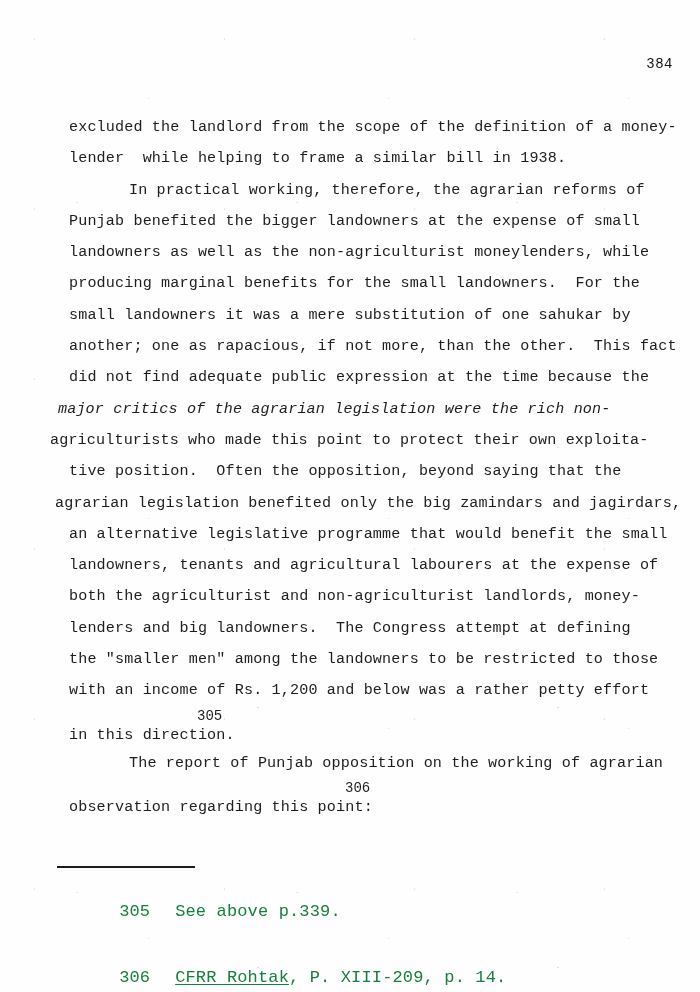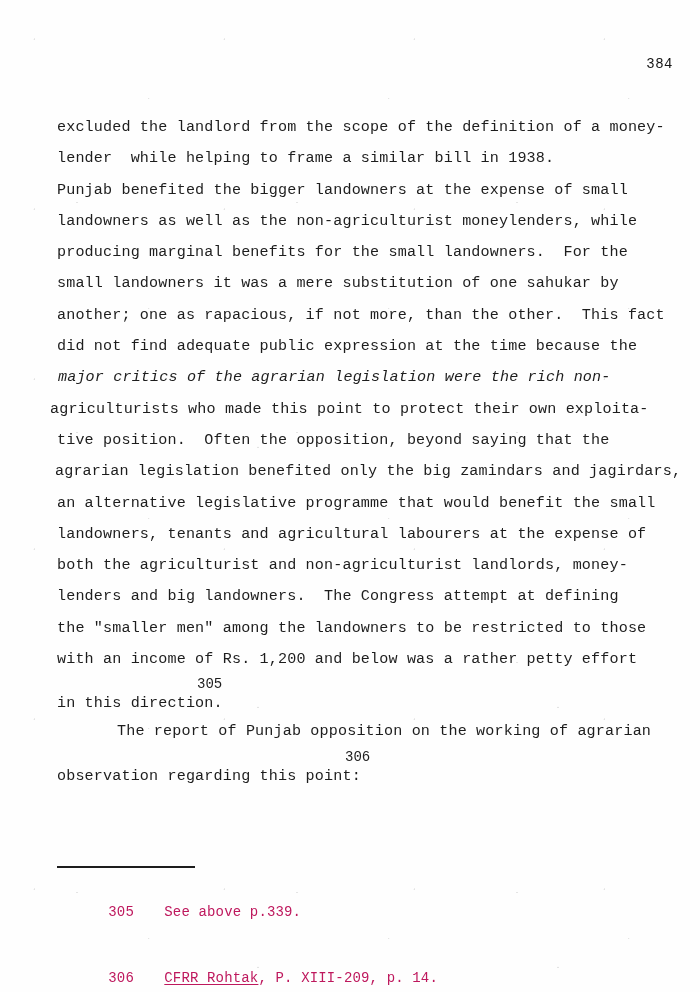--- a/index.html
+++ b/index.html
@@ -39,20 +39,21 @@
   }
 
   .line {
     position: relative;
     height: 31.3px;
     font-size: 15.1px;
     line-height: 31.3px;
     letter-spacing: 0.15px;
     white-space: pre;
     color: #1d1d1d;
+    margin-left: 12px;
   }
 
   
   .line.indent      { padding-left: 60px; }
   .line.nudge-left  { margin-left: -7px; }
   .line.nudge-r1    { margin-left: 1px; font-style: italic; }
   .line.nudge-l1    { margin-left: -2px; }
 
   .gap-small { height: 3px; }
 
@@ -84,25 +85,25 @@
   }
 
   .fn-rule {
     width: 138px;
     height: 2px;
     background: #1d1d1d;
     margin-bottom: 11px;
   }
 
   .fn-line {
-    font-size: 14px;
+    font-size: 17px;
     line-height: 22px;
     white-space: pre;
     letter-spacing: 0.15px;
-    color: #be185d;
+    color: #15803d;
   }
 
   .fn-num {
     display: inline-block;
     width: 56px;
   }
 
   .underlined {
     text-decoration: underline;
     text-underline-offset: 2px;
@@ -126,20 +127,21 @@
 <body>
 
 <div class="page">
 
   <div class="folio">384</div>
 
   <div class="body-block">
 
     <div class="line">excluded the landlord from the scope of the definition of a money-</div>
     <div class="line">lender  while helping to frame a similar bill in 1938.</div>
+    <div class="line indent">In practical working, therefore, the agrarian reforms of</div>
     <div class="line">Punjab benefited the bigger landowners at the expense of small</div>
     <div class="line">landowners as well as the non-agriculturist moneylenders, while</div>
     <div class="line">producing marginal benefits for the small landowners.  For the</div>
     <div class="line">small landowners it was a mere substitution of one sahukar by</div>
     <div class="line">another; one as rapacious, if not more, than the other.  This fact</div>
     <div class="line">did not find adequate public expression at the time because the</div>
     <div class="line nudge-r1">major critics of the agrarian legislation were the rich non-</div>
     <div class="line nudge-left">agriculturists who made this point to protect their own exploita-</div>
     <div class="line">tive position.  Often the opposition, beyond saying that the</div>
     <div class="line nudge-l1">agrarian legislation benefited only the big zamindars and jagirdars,</div>

